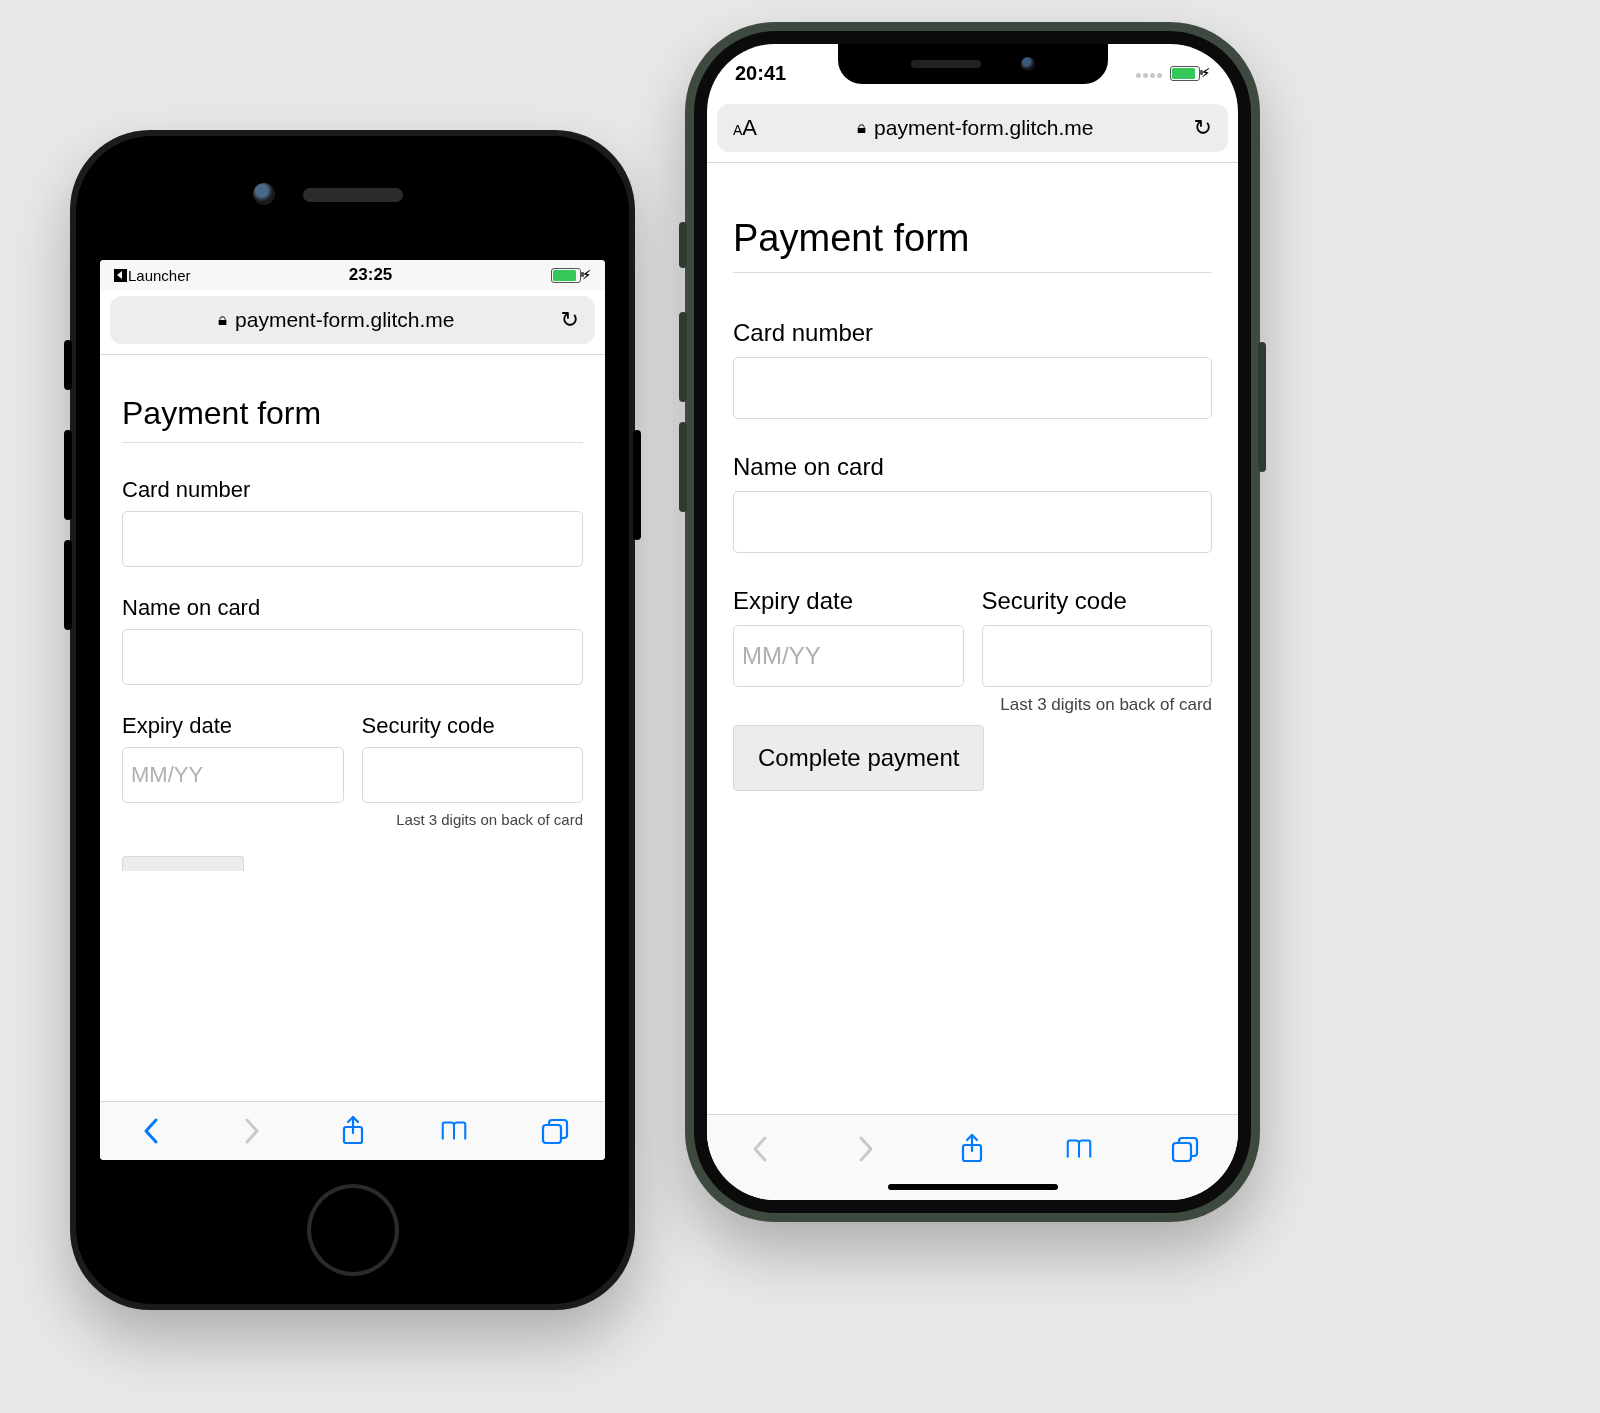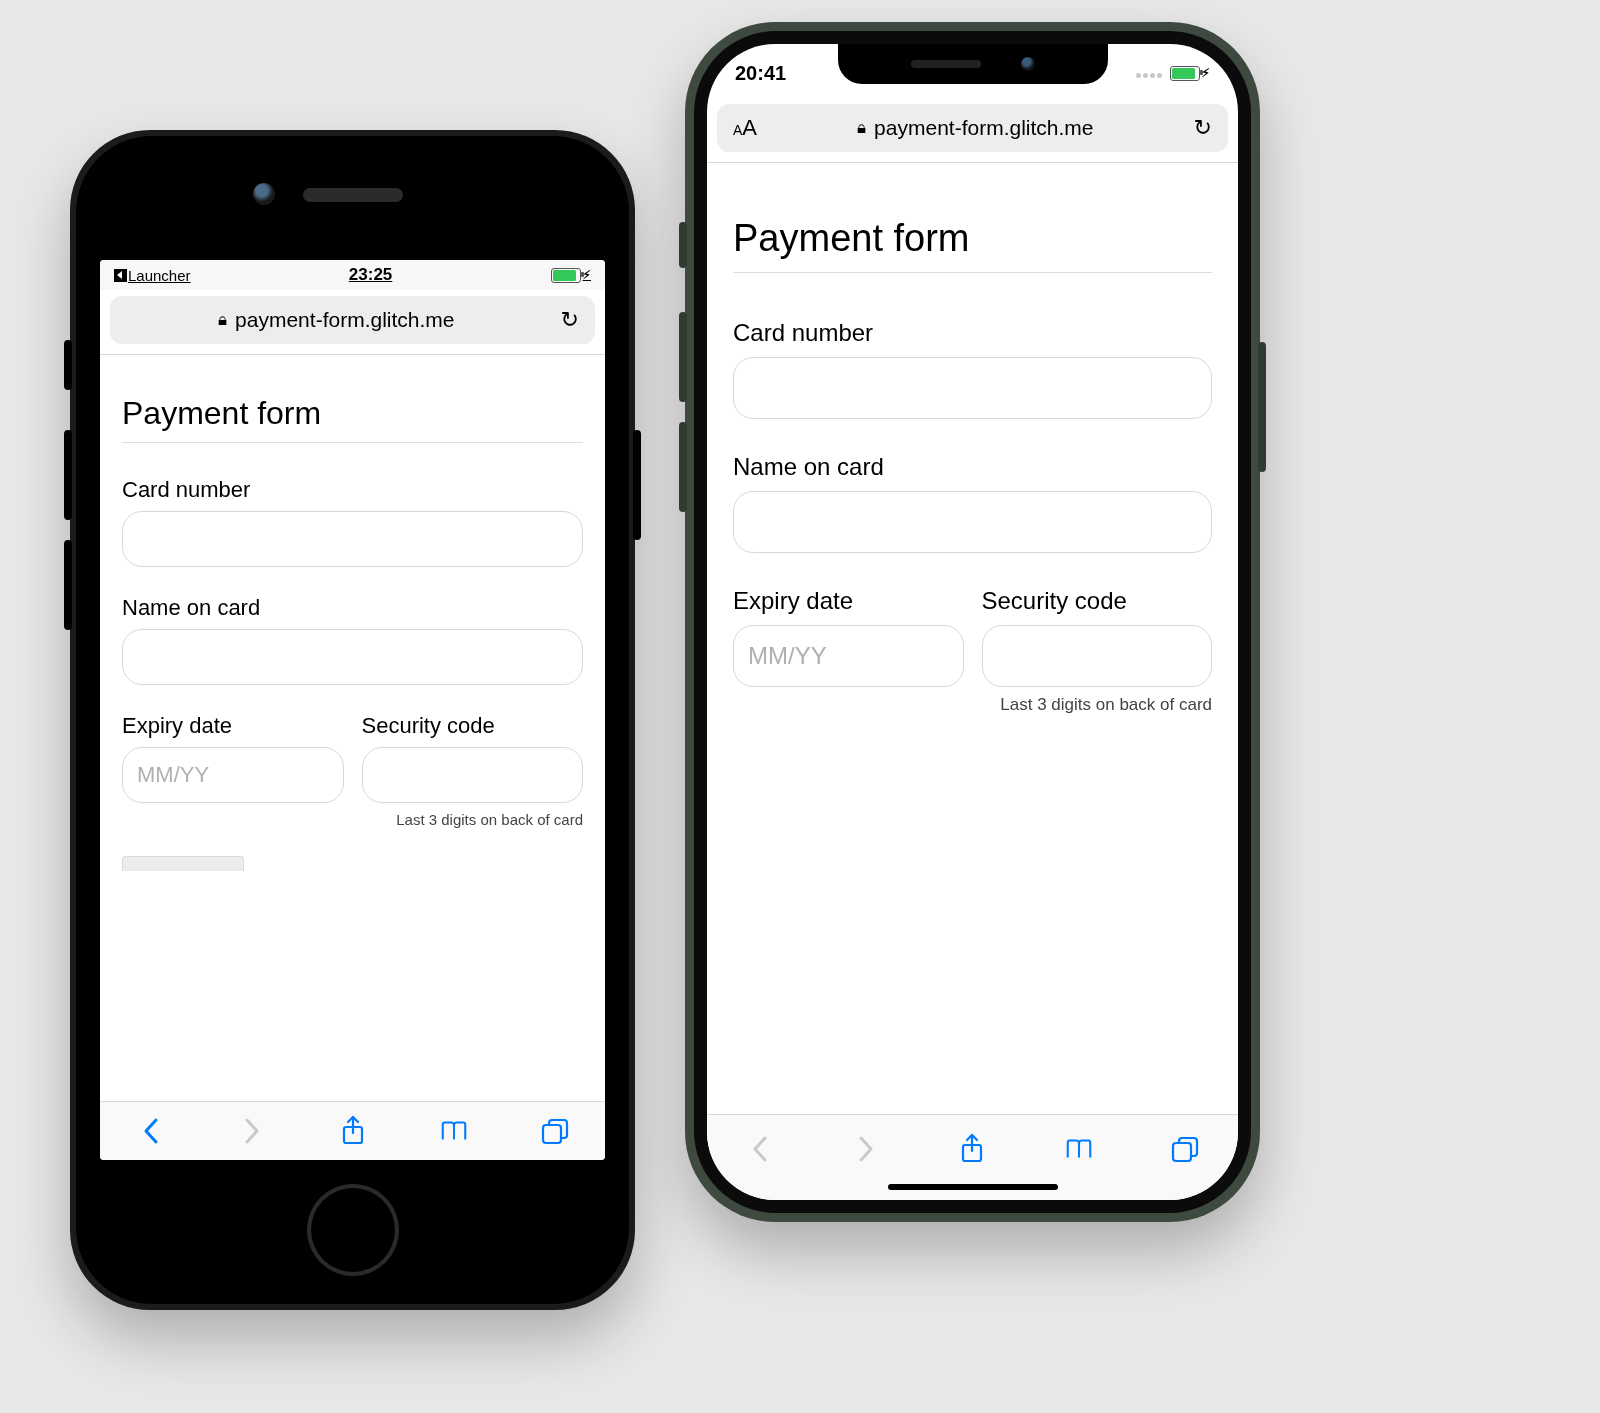--- a/index.html
+++ b/index.html
@@ -163,21 +163,21 @@
 
   
   .status {
     height: 30px;
     display: flex;
     align-items: center;
     font-size: 17px;
     padding: 0 14px;
     gap: 22px;
   }
-  .status.classic { background:#f7f7f7; color:#000;text-decoration:underline; }
+  .status.classic { background:#f7f7f7; color:#000; }
   .status.classic .back { font-size:15px; display:flex; align-items:center; gap:1px; }
   .status.classic .back .sq { display:inline-block; width:13px; height:13px; background:#000; position:relative; }
   .status.classic .back .sq::after { content:""; position:absolute; left:3px; top:2px; border-right:5px solid #f7f7f7; border-top:4.5px solid transparent; border-bottom:4.5px solid transparent; }
   .status .spacer { flex:1; }
   .status .time { font-weight:600; }
   .status .battery {
     display:flex; align-items:center; gap:2px;
   }
   .status .charge { color:#000; font-size:12px; font-weight:700; }
   .battery-body {
@@ -226,22 +226,22 @@
   .content.big h1.title { font-size:38px; margin: 26px 0 12px; }
   .rule { border:0; border-top:1px solid #ddd; margin:0 0 34px; }
   .content.big .rule { margin-bottom:46px; }
 
   .field { margin-bottom: 28px; }
   .content.big .field { margin-bottom: 34px; }
   .label { font-size:22px; margin-bottom:8px; }
   .content.big .label { font-size:24px; margin-bottom:10px; }
   .input {
     width:100%; box-sizing:border-box;
-    height:56px; border:1px solid #d8d8d8; border-radius:20px;
-    background:#fff; font-size:22px; padding:0 14px; color:#000;
+    height:56px; border:1px solid #d8d8d8; border-radius:5px;
+    background:#fff; font-size:22px; padding:0 8px; color:#000;
   }
   .content.big .input { height:62px; font-size:24px; }
   .input::placeholder { color:#b0b0b0; }
 
   .row2 { display:flex; gap:18px; }
   .row2 .col { flex:1; }
   .hint { font-size:15px; color:#444; text-align:right; margin-top:8px; }
   .content.big .hint { font-size:17px; }
 
   .btn-complete {
@@ -445,20 +445,21 @@
             <div class="label">Expiry date</div>
             <input class="input" placeholder="MM/YY" style="">
           </div>
           <div class="col">
             <div class="label">Security code</div>
             <input class="input" style="">
             <div class="hint">Last 3 digits on back of card</div>
           </div>
         </div>
 
+        <button class="btn-complete">Complete payment</button>
       </div>
 
       <div class="toolbar">
         <span class="ic disabled">
           <svg width="18" height="28" viewBox="0 0 18 28">
               <polyline points="14,3 4,14 14,25" fill="none" stroke="#c9c9cc" stroke-width="3" stroke-linecap="round" stroke-linejoin="round"></polyline>
             </svg>
         </span>
         <span class="ic disabled">
           <svg width="18" height="28" viewBox="0 0 18 28">

